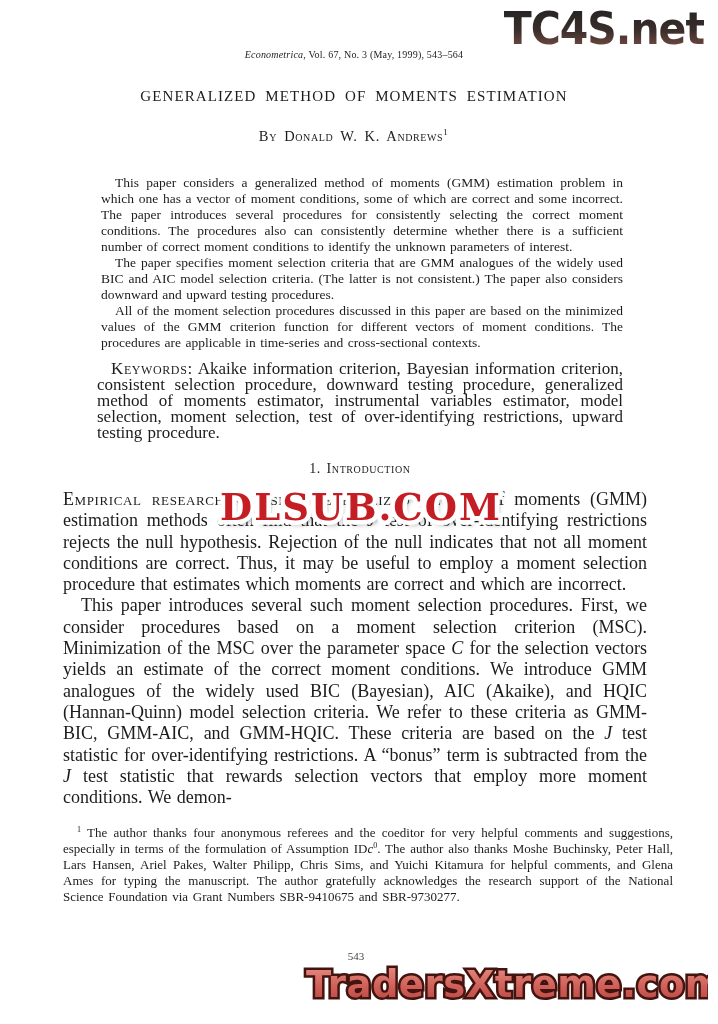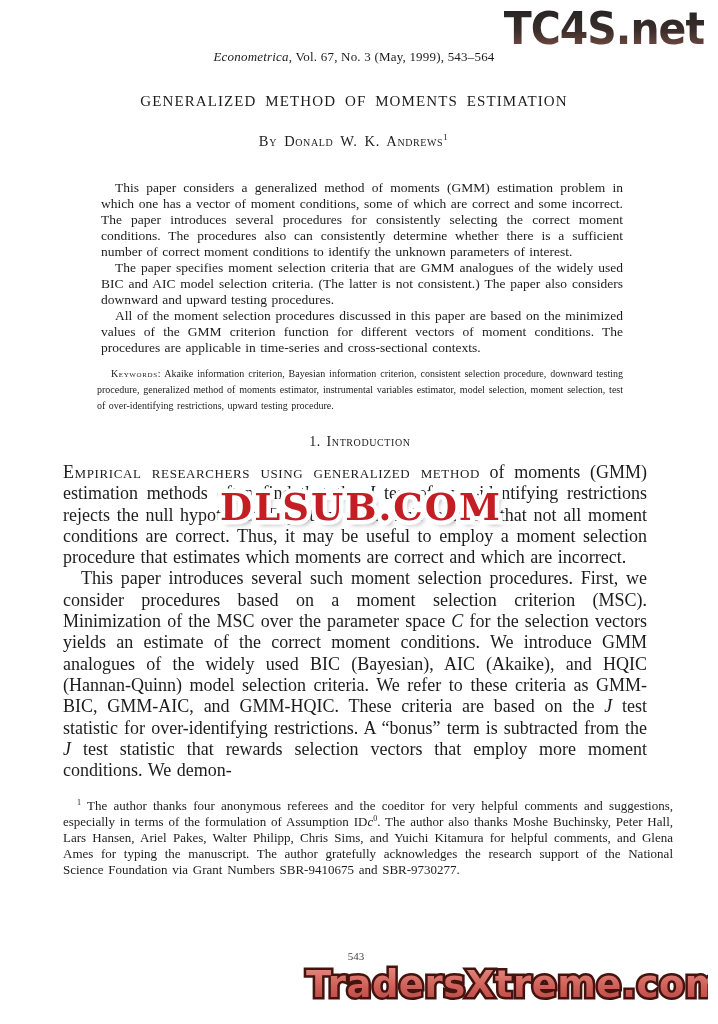--- a/index.html
+++ b/index.html
@@ -8,21 +8,21 @@
     width:708px;height:1024px;
     background:#fff;
     overflow:hidden;
     font-family:"Liberation Serif",serif;
     color:#1c1c1c;
   }
   
   .citation{
     margin-top:49px;
     text-align:center;
-    font-size:13px;
+    font-size:10px;
     letter-spacing:.2px;
   }
   .i{font-style:italic;}
   .sc{font-variant:small-caps;letter-spacing:.6px;}
   sup{font-size:62%;vertical-align:super;line-height:0;}
   
   .title{
     margin-top:25px;
     text-align:center;
     font-size:15px;
@@ -41,21 +41,21 @@
   .abstract{
     margin:30px 85px 0 101px;
     font-size:13.5px;
     line-height:16px;
     text-align:justify;
     word-spacing:1px;
   }
   .abstract p{margin:0;text-indent:14px;}
   .keywords{
     margin:10px 85px 0 97px;
-    font-size:10px;
+    font-size:17px;
     line-height:16px;
     text-align:justify;
     word-spacing:1px;
     text-indent:14px;
   }
   
   .section-heading{
     margin-top:20px;
     text-align:center;
     font-size:14px;

